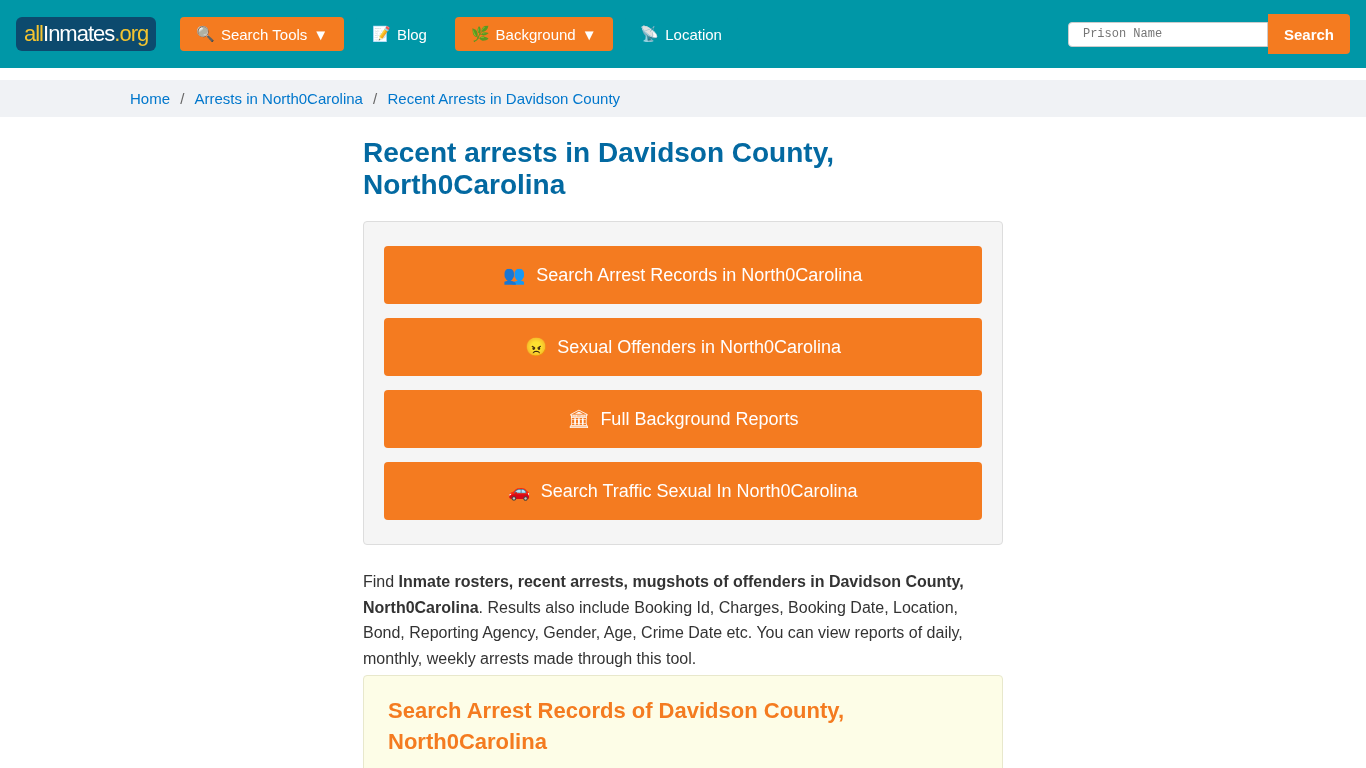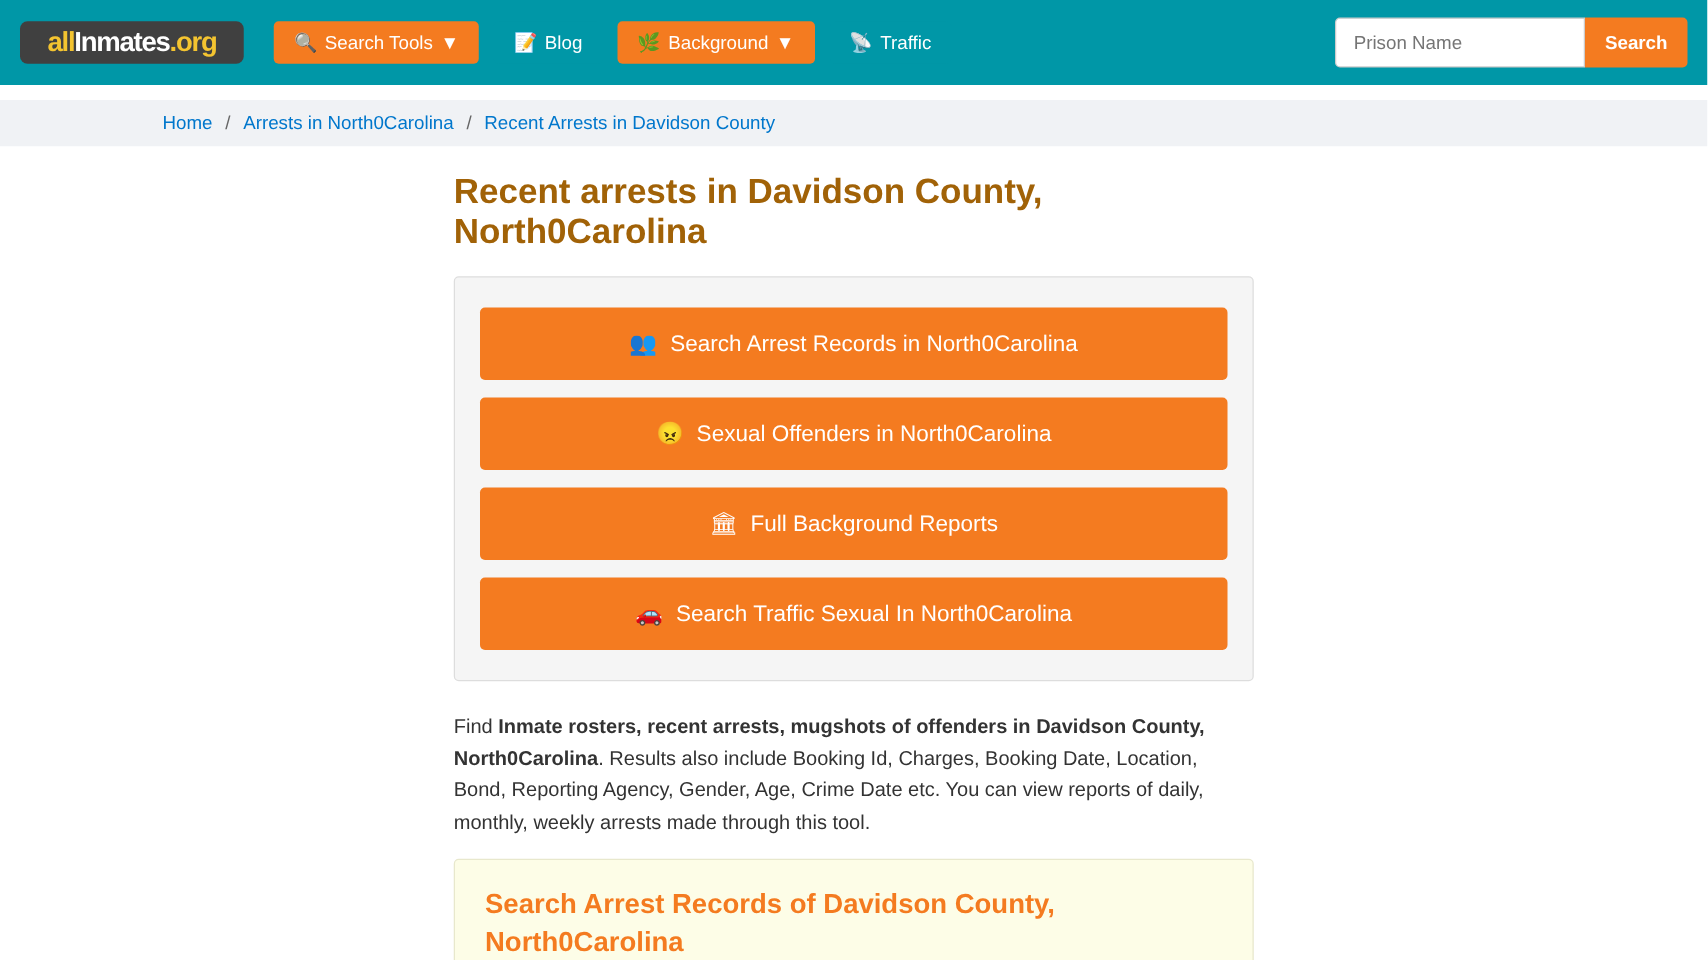--- a/index.html
+++ b/index.html
@@ -14,24 +14,24 @@
       height: 68px;
       gap: 12px;
     }
     .logo-area {
       display: flex;
       align-items: center;
       margin-right: 12px;
     }
     .logo-text {
       font-size: 22px;
-      font-weight: 700;
-      color: #fff;
-      background: #404040;
-      padding: 4px 22px;
+      font-weight: 400;
+      color: #fff;
+      background: #0c4a6e;
+      padding: 4px 8px;
       border-radius: 6px;
       letter-spacing: -1px;
     }
     .logo-text span.all { color: #f4c430; }
     .logo-text span.inmates { color: #fff; }
     .logo-text span.org { color: #f4c430; }
 
     .nav-btn {
       background: #0097a7;
       color: #fff;
@@ -61,26 +61,27 @@
 
     .nav-spacer { flex: 1; }
 
     .search-box-container {
       display: flex;
       align-items: center;
       gap: 0;
     }
     .search-input-nav {
       padding: 8px 14px;
-      font-size: 15px;
+      font-size: 12px;
       border: 1px solid #ccc;
       border-radius: 4px 0 0 4px;
       outline: none;
       width: 200px;
-      height: 40px;
+      height: 25px;
+      font-family: Liberation Mono, monospace;
     }
     .search-btn-nav {
       background: #f47b20;
       color: #fff;
       border: none;
       padding: 0 16px;
       height: 40px;
       font-size: 15px;
       cursor: pointer;
       border-radius: 0 4px 4px 0;
@@ -104,21 +105,21 @@
 
     
     .main-content {
       max-width: 900px;
       margin: 0 auto;
       padding: 20px 130px 40px 130px;
     }
     .page-title {
       font-size: 28px;
       font-weight: bold;
-      color: #a16207;
+      color: #0369a1;
       margin-bottom: 20px;
     }
 
     
     .action-card {
       background: #f5f5f5;
       border: 1px solid #ddd;
       border-radius: 4px;
       padding: 24px 20px;
       margin-bottom: 24px;
@@ -140,21 +141,21 @@
       align-items: center;
       justify-content: center;
       gap: 10px;
       width: 100%;
     }
 
     
     .desc-text {
       font-size: 16px;
       line-height: 1.6;
-      margin-bottom: 16px;
+      margin-bottom: 4px;
     }
     .desc-text strong { font-weight: bold; }
 
     
     .bottom-section {
       background: #fdfde7;
       border: 1px solid #e8e8cc;
       border-radius: 4px;
       padding: 20px 24px;
     }
@@ -187,21 +188,21 @@
   </button>
 
   <button class="nav-btn-orange">
     <span>🌿</span>
     <span>Background</span>
     <span>▼</span>
   </button>
 
   <button class="nav-btn">
     <span>📡</span>
-    <span>Traffic</span>
+    <span>Location</span>
   </button>
 
   <div class="nav-spacer"></div>
 
   <div class="search-box-container">
     <input class="search-input-nav" type="text" placeholder="Prison Name" style="">
     <button class="search-btn-nav">
       <span>Search</span>
     </button>
   </div>

